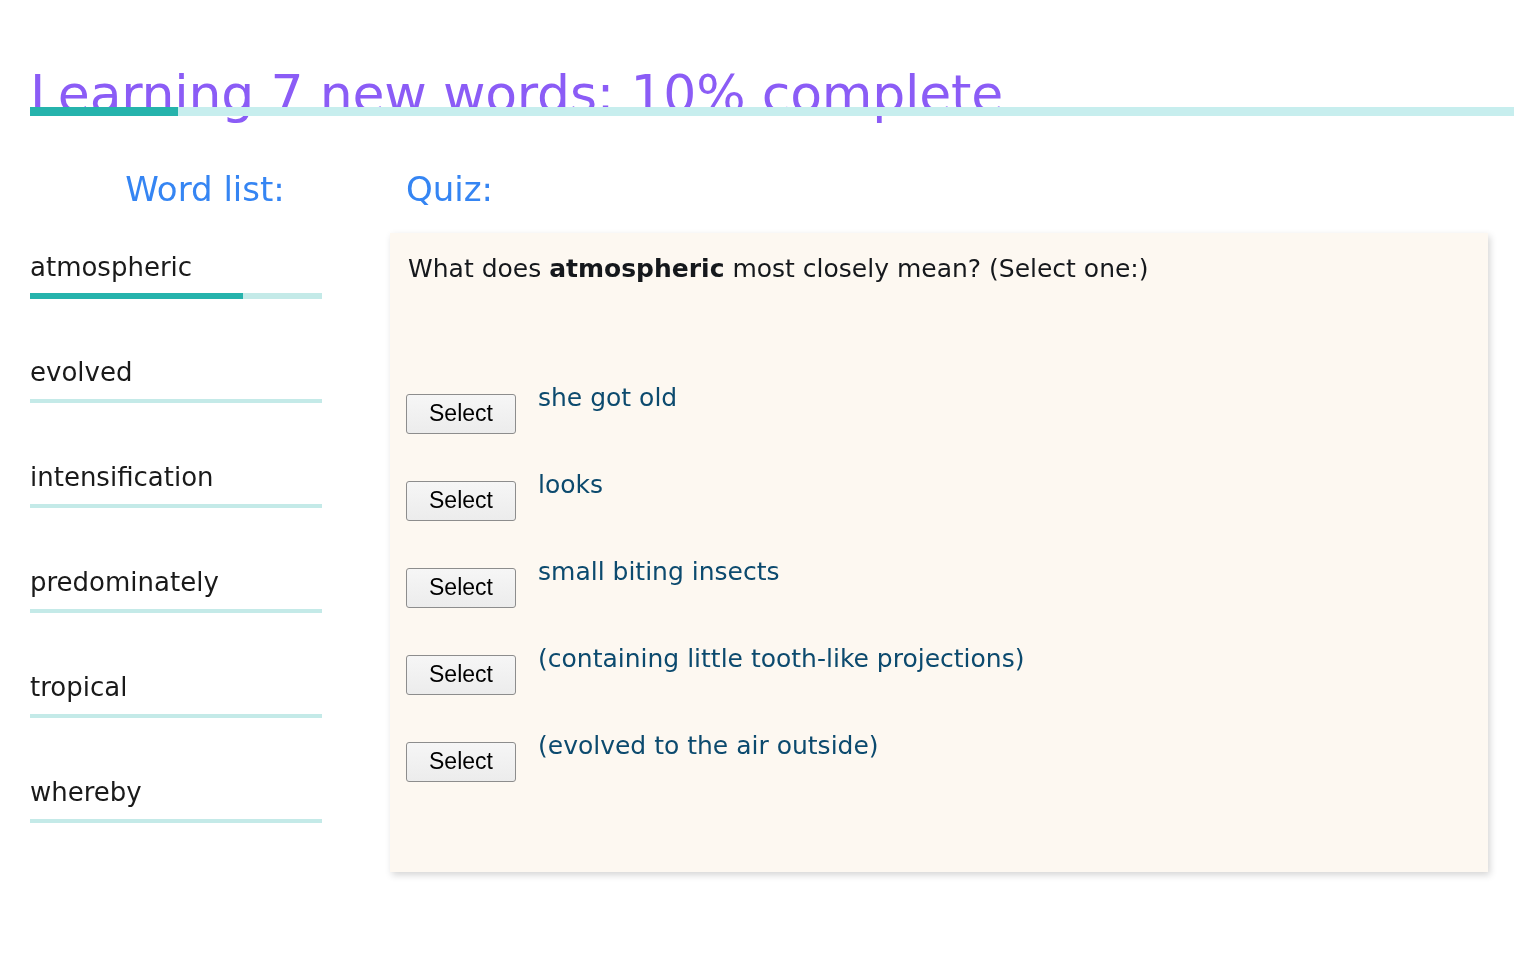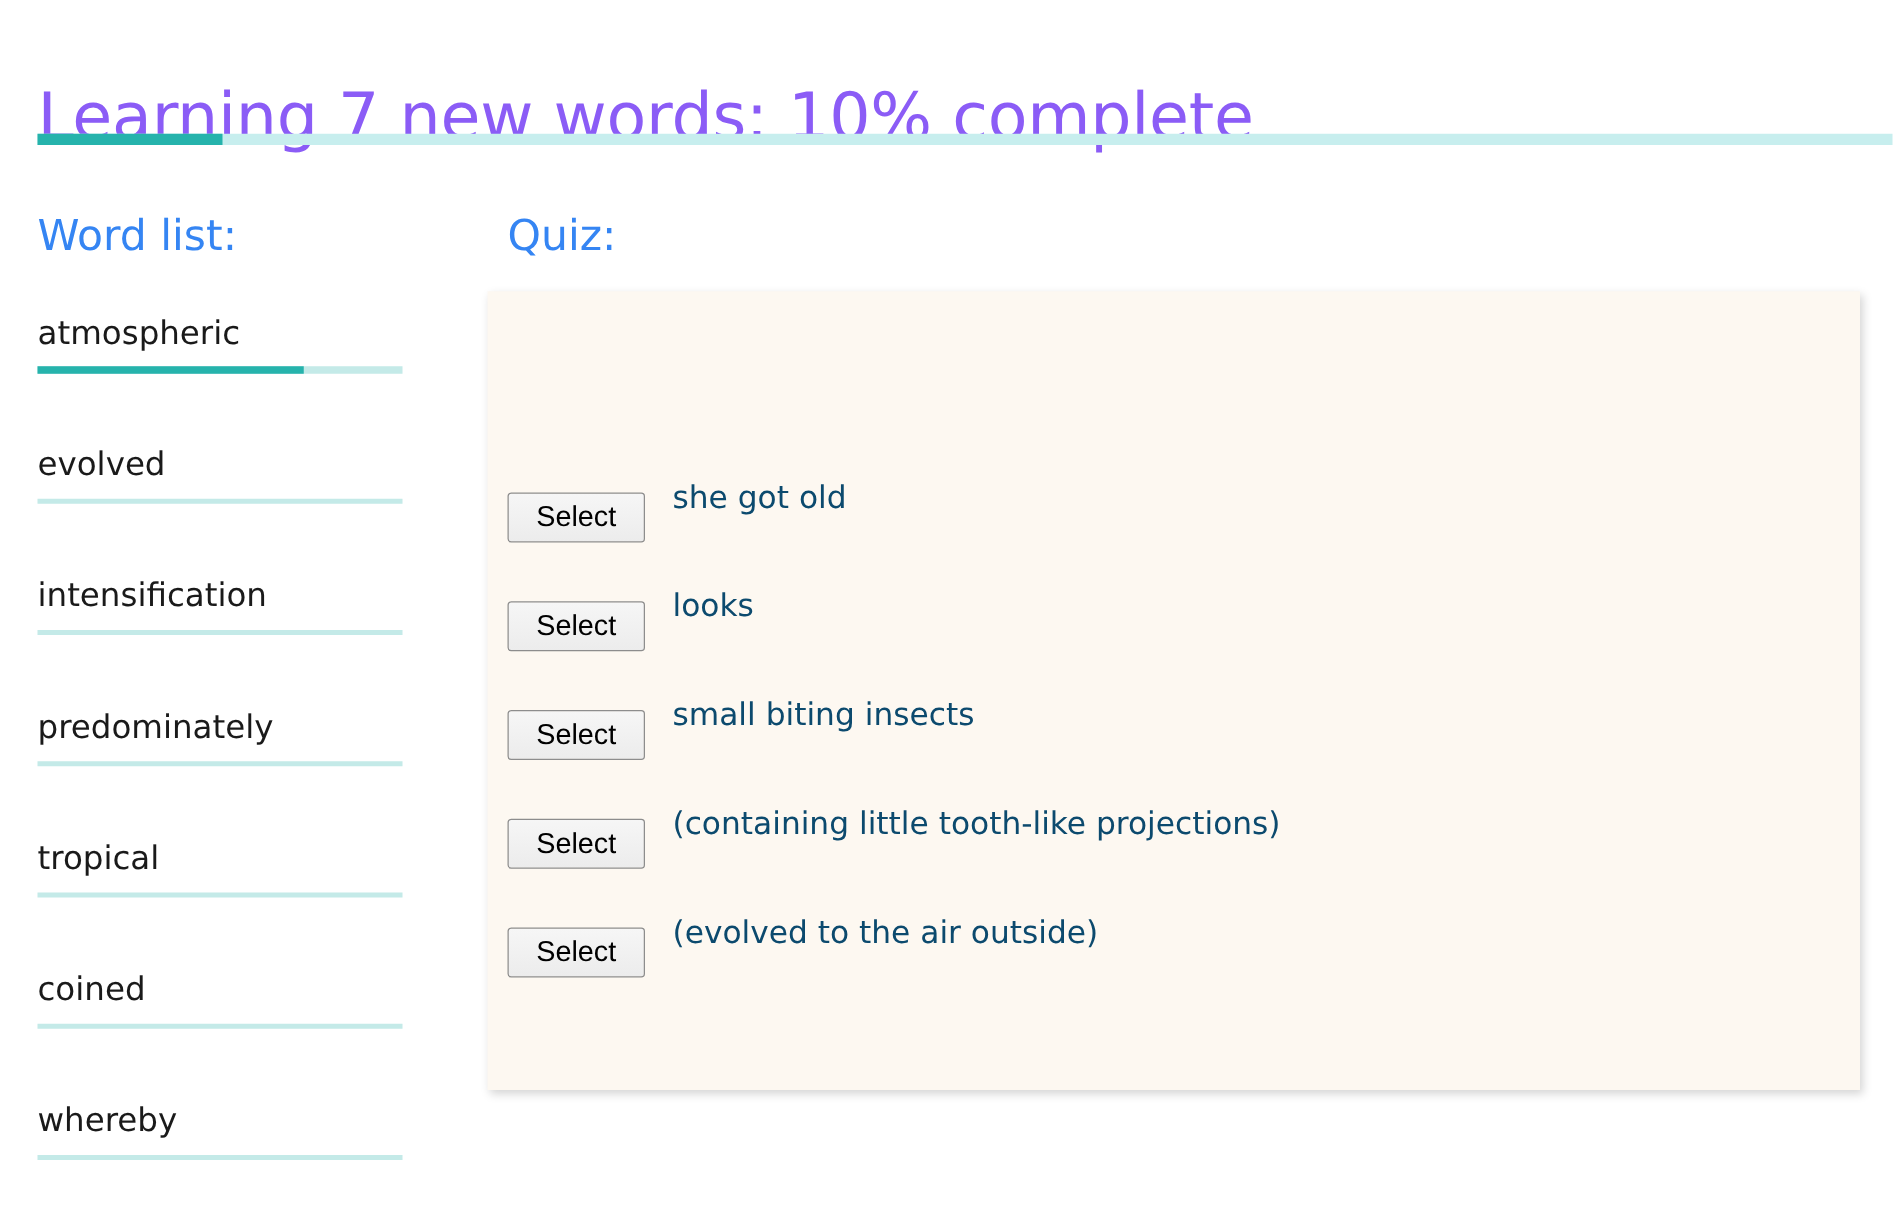--- a/index.html
+++ b/index.html
@@ -67,21 +67,21 @@
   }
 
   .column-heading {
     font-family: "DejaVu Sans", "Liberation Sans", sans-serif;
     font-size: 34px;
     font-weight: 400;
     color: #3585f3;
     line-height: 1;
     white-space: nowrap;
   }
-  #wordlist-heading { margin: 0 0 0 30px; padding-top: 12px; }
+  #wordlist-heading { margin: 0 0 0 30px; padding-top: 12px; text-align: center; }
   #quiz-heading { margin: 0 0 0 18px; padding-top: 12px; }
 
   
   #wordlist-items {
     list-style: none;
     margin: 0;
     padding: 0;
     position: relative;
     top: 26px;
   }
@@ -224,38 +224,35 @@
           <div class="word-progress-fill" style="width: 0%;"></div>
         </div>
       </li>
       <li class="word-item">
         <span class="word-label">tropical</span>
         <div class="word-progress-track">
           <div class="word-progress-fill" style="width: 0%;"></div>
         </div>
       </li>
       <li class="word-item">
-        <span class="word-label">coined</span>
-        <div class="word-progress-track">
-          <div class="word-progress-fill" style="width: 0%;"></div>
-        </div>
-      </li>
-      <li class="word-item">
         <span class="word-label">whereby</span>
         <div class="word-progress-track">
           <div class="word-progress-fill" style="width: 0%;"></div>
         </div>
       </li>
     </ul>
 </div>
 
 <div id="quiz-column">
   <div id="quiz-heading" class="column-heading">Quiz:</div>
 
   <div id="quiz-panel">
+    <div id="quiz-question">
+      <span>What does </span><b>atmospheric</b><span> most closely mean? (Select one:)</span>
+    </div>
 
     <div id="quiz-options">
         <div class="quiz-option-row">
           <button class="select-button">Select</button>
           <span class="option-text">she got old</span>
         </div>
         <div class="quiz-option-row">
           <button class="select-button">Select</button>
           <span class="option-text">looks</span>
         </div>

